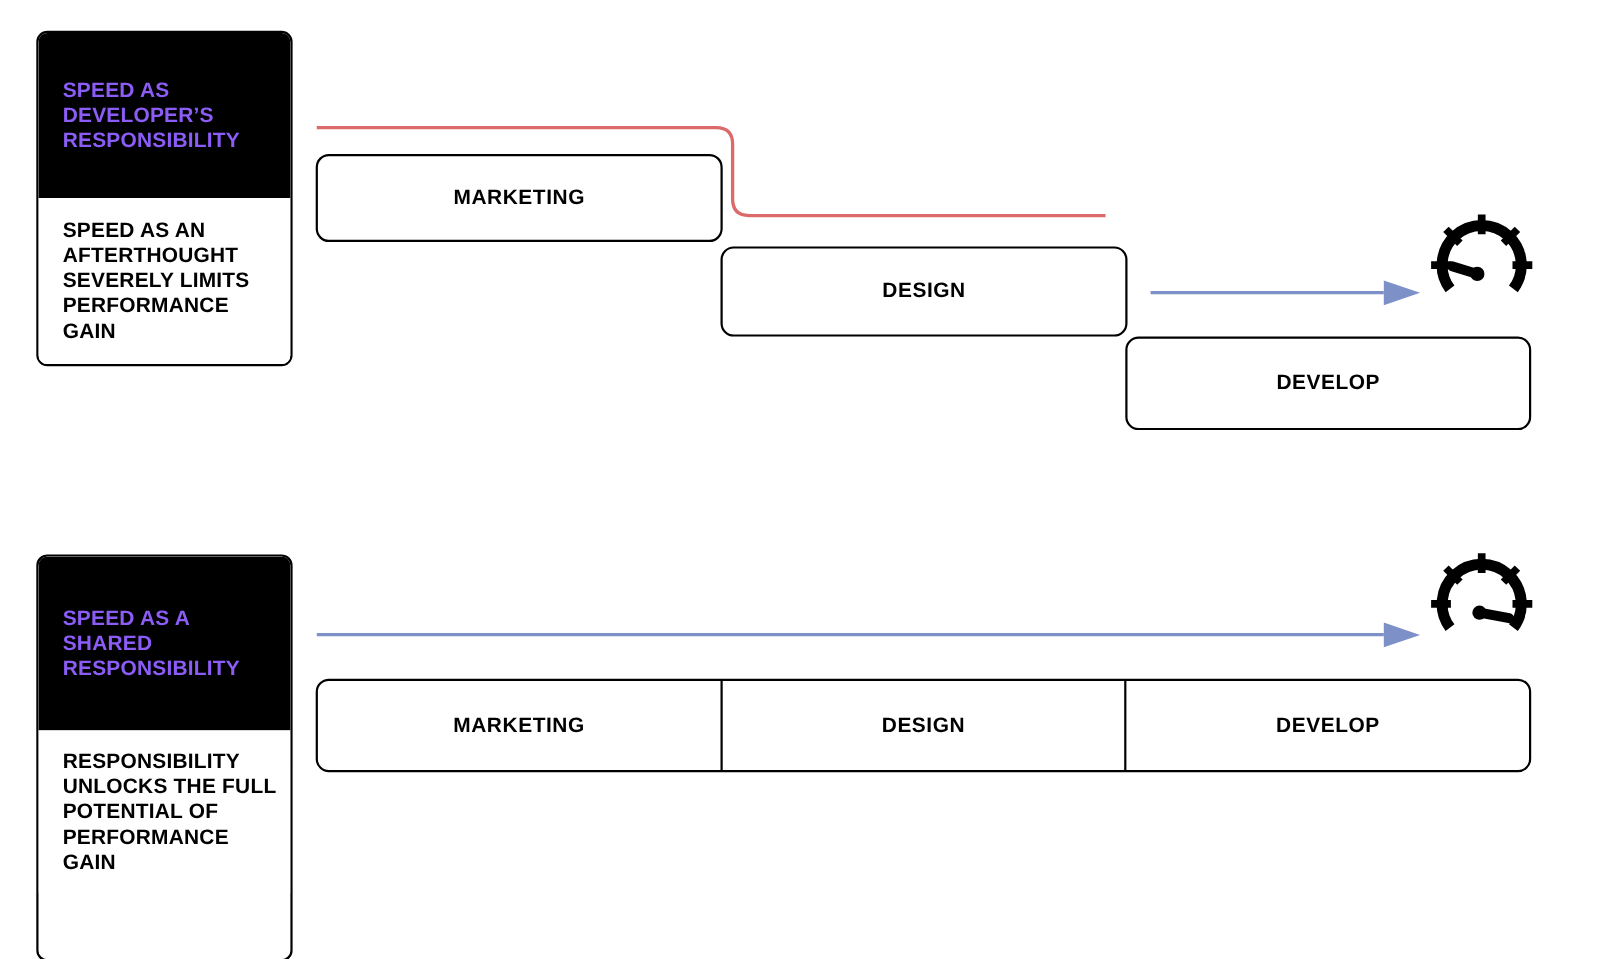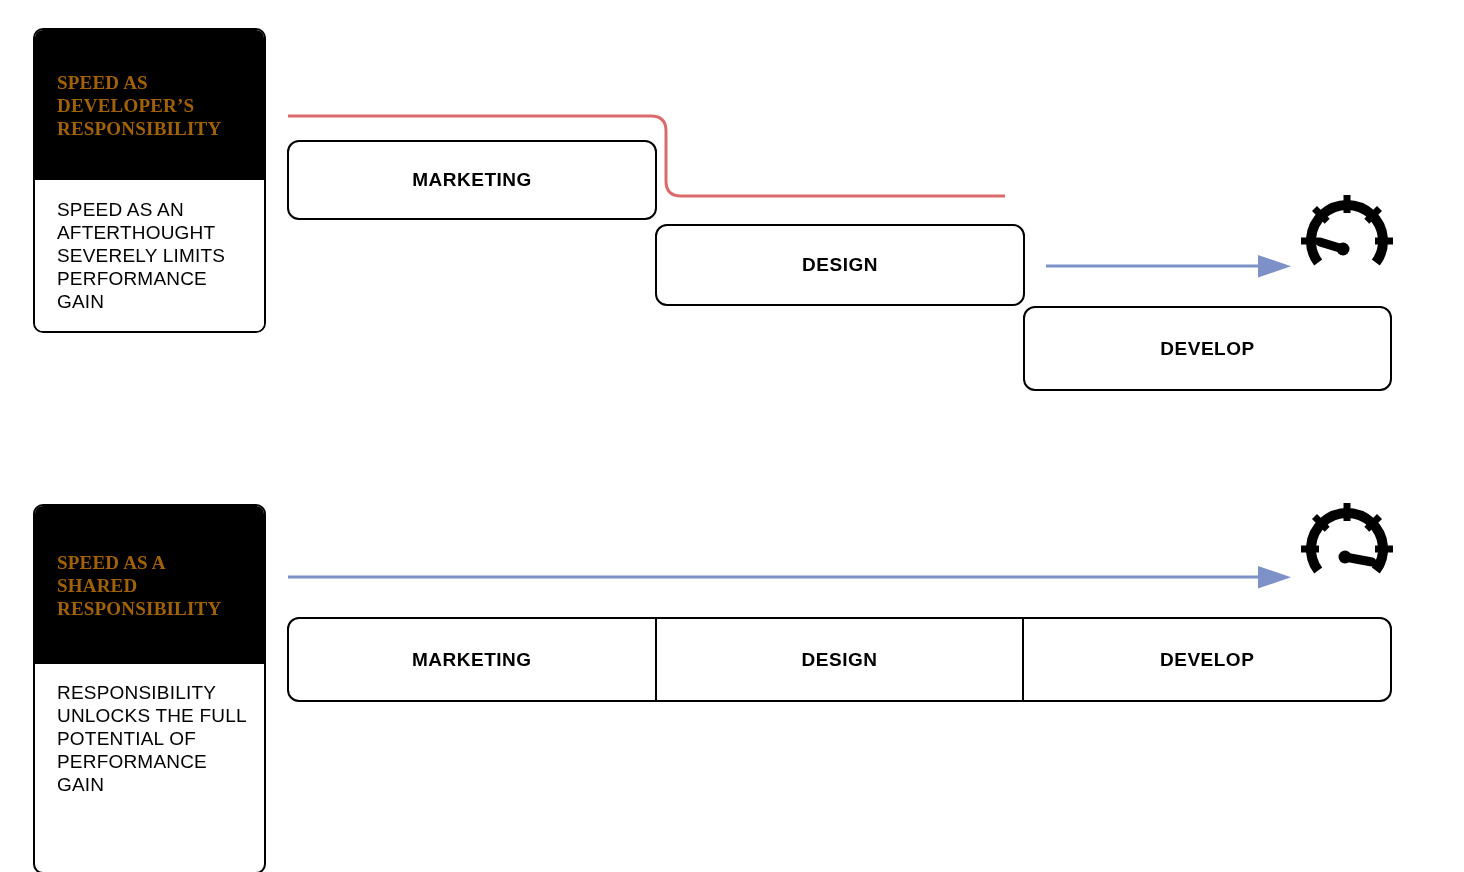--- a/index.html
+++ b/index.html
@@ -23,38 +23,37 @@
     left: 33px;
     width: 233px;
     box-sizing: border-box;
     border: 2px solid #000;
     border-radius: 10px;
     background: #fff;
     overflow: hidden;
   }
   .card-head {
     background: #000;
-    color: #a16207;
+    color: #8b5cf6;
     display: flex;
     align-items: center;
     padding: 0 14px 0 22px;
     font-weight: 700;
     font-size: 19px;
     line-height: 23px;
     letter-spacing: 0.2px;
     white-space: pre-line;
-    font-family: Liberation Serif, serif;
   }
   .card-body {
     background: #fff;
     color: #000;
     display: flex;
     align-items: center;
     padding: 0 8px 0 22px;
-    font-weight: 400;
+    font-weight: 700;
     font-size: 19px;
     line-height: 23px;
     letter-spacing: 0.2px;
     white-space: pre-line;
   }
   .card-waterfall { top: 28px;  height: 305px; }
   .card-waterfall .card-head { height: 150px; }
   .card-waterfall .card-body { height: 151px; }
   .card-shared { top: 504px; height: 370px; }
   .card-shared .card-head { height: 158px; }

